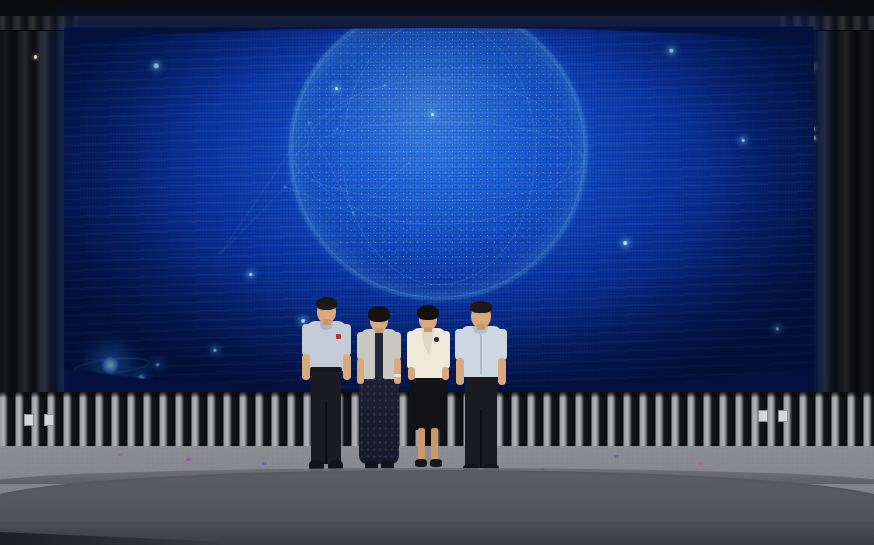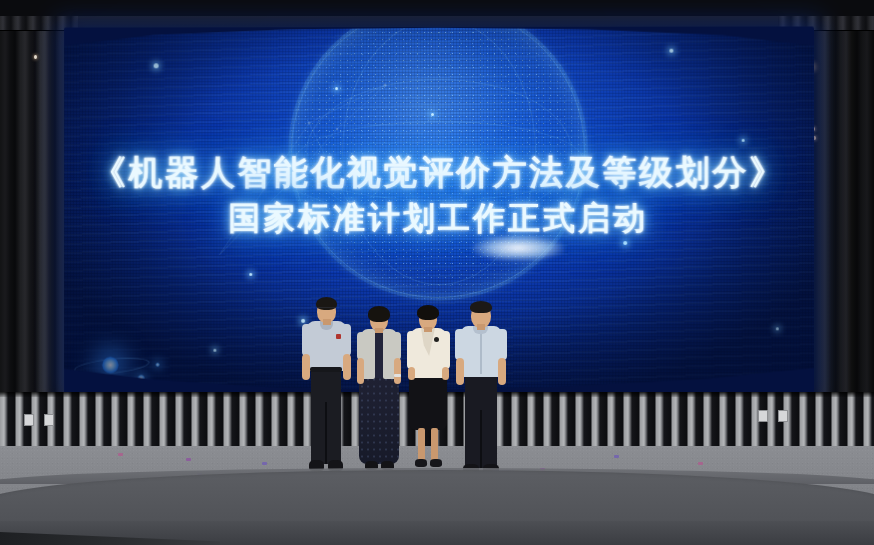--- a/index.html
+++ b/index.html
@@ -296,25 +296,20 @@
       <div class="spark" style="left:238px;top:292px;width:4px;height:4px;"></div>
 
       <div class="orb-ring"></div>
       <div class="orb"></div>
       <div class="orb-mini" style="left:74px;top:348px;"></div>
       <div class="orb-mini" style="left:92px;top:336px;width:4px;height:4px;"></div>
       <div class="orb-mini" style="left:16px;top:368px;width:4px;height:4px;"></div>
 
       <div class="led-vign"></div>
 
-      <div class="screen-text">
-        <div class="title-line">《机器人智能化视觉评价方法及等级划分》</div>
-        <div class="title-line l2">国家标准计划工作正式启动</div>
-        <div class="blowout"></div>
-      </div>
     </div>
   </div>
 
   <div class="skirt">
     <div class="skirt-inner"></div>
     <div class="outlet" style="left:758px;top:18px;"></div>
     <div class="outlet" style="left:778px;top:18px;"></div>
     <div class="outlet" style="left:24px;top:22px;"></div>
     <div class="outlet" style="left:44px;top:22px;"></div>
   </div>

